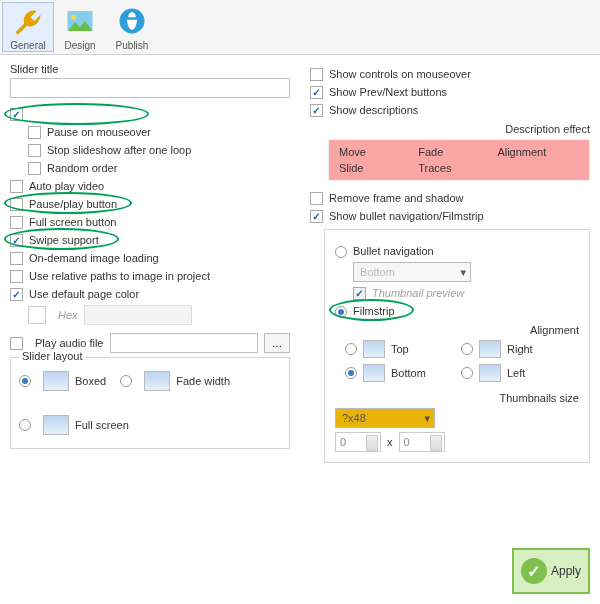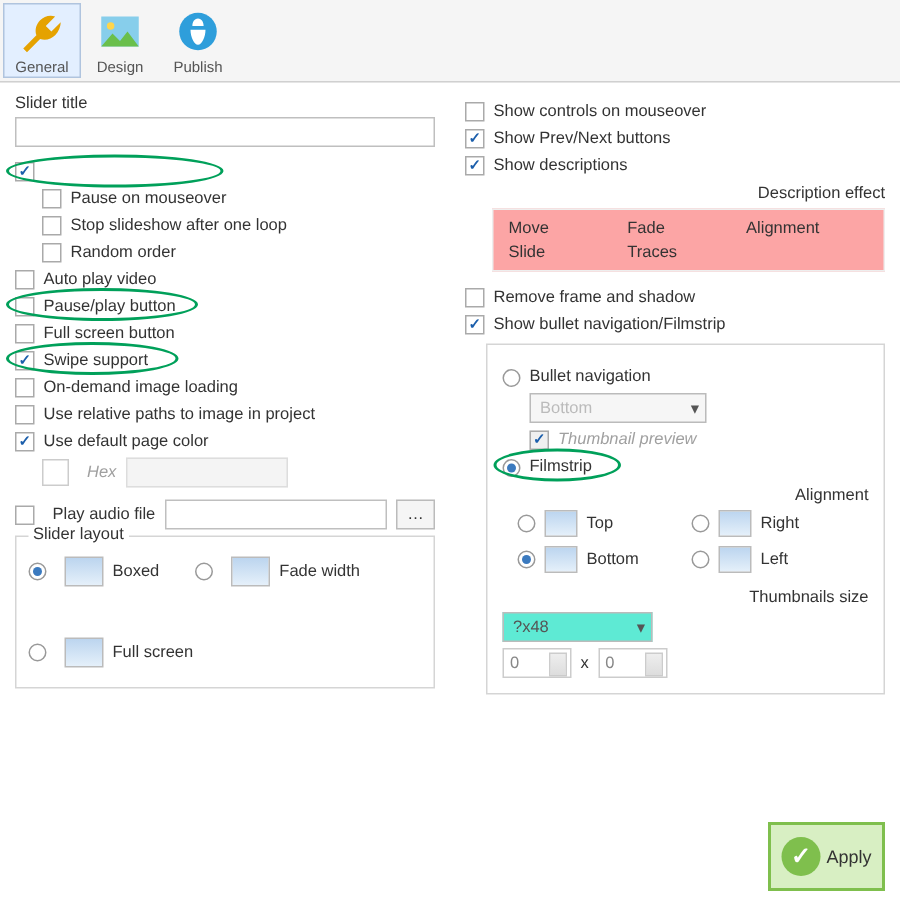--- a/index.html
+++ b/index.html
@@ -175,21 +175,21 @@
     margin-left: 10px;
   }
   .align-item {
     display: flex;
     align-items: center;
     width: 110px;
   }
   .select {
     height: 20px;
     border: 1px solid #bbb;
-    background: #5eead4;
+    background: #eab308;
     padding: 0 18px 0 6px;
     display: inline-flex;
     align-items: center;
     position: relative;
     font-size: 11px;
     color: #555;
   }
   .select::after {
     content:"▾";
     position:absolute;
@@ -356,21 +356,21 @@
 
     <div class="audio-row">
       <span class="chkbox"></span>
       <span>Play audio file</span>
       <input class="text-input" style="flex: 1 1 0%;" value="">
       <span class="minibtn">…</span>
     </div>
 
     <div class="fieldset" style="">
       <span class="legend">Slider layout</span>
-      <div style="display:flex;gap:24px;flex-wrap:wrap">
+      <div style="display:flex;gap:14px;flex-wrap:wrap">
         <div class="layout-row">
           <span class="radio selected"></span>
           <span class="layout-icon"></span>
           <span>Boxed</span>
         </div>
         <div class="layout-row">
           <span class="radio"></span>
           <span class="layout-icon"></span>
           <span>Fade width</span>
         </div>

